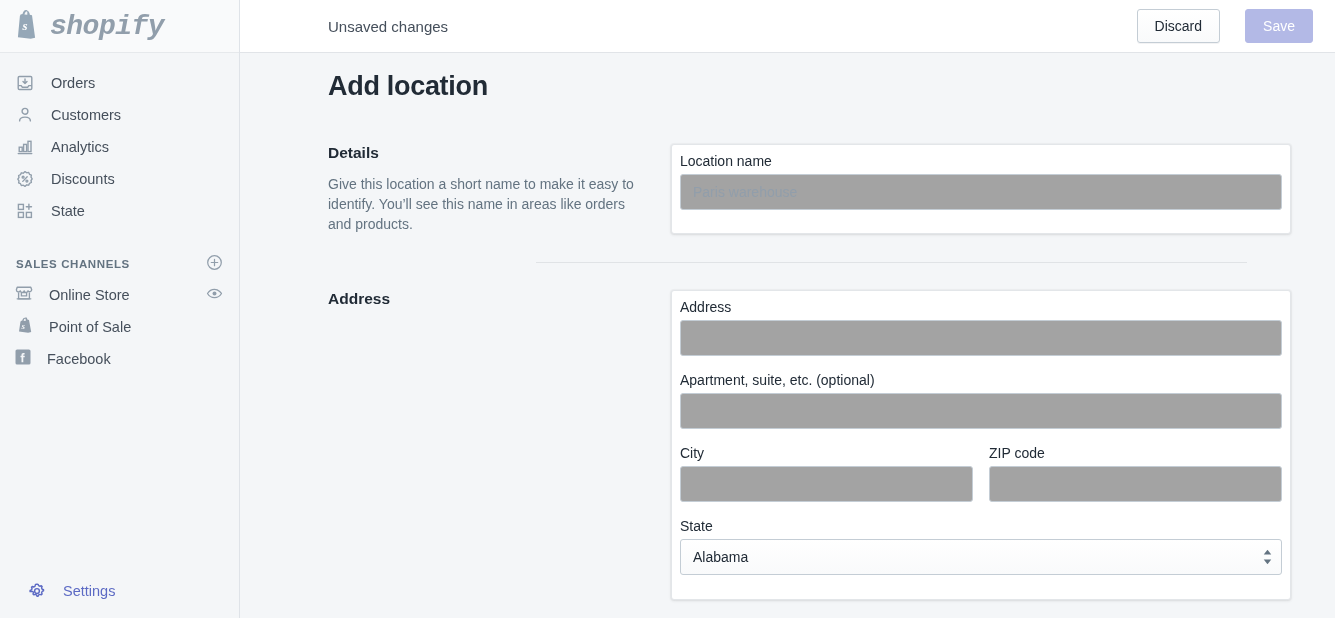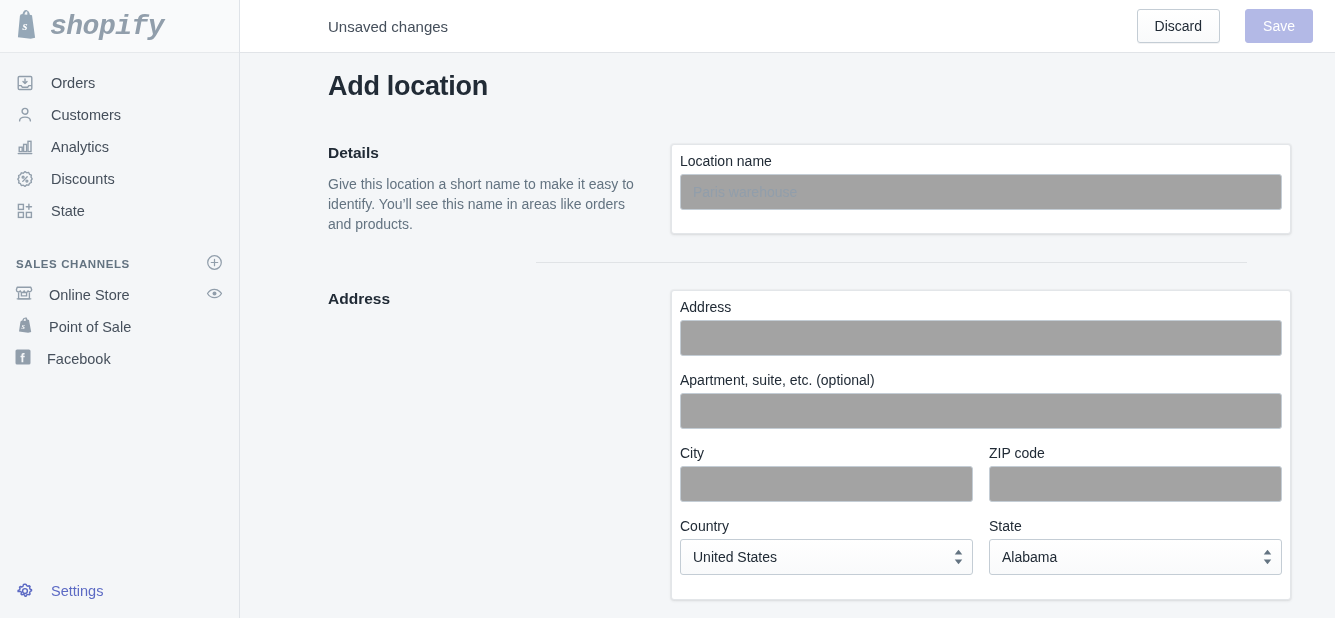--- a/index.html
+++ b/index.html
@@ -54,21 +54,21 @@
   }
   .section-head .ttl {
     font-size: 11.5px; font-weight: bold; letter-spacing: 0.6px;
     color: #637381;
   }
   .ch-item { display: flex; align-items: center; height: 32px; padding-left: 14px; cursor: pointer; justify-content: space-between; padding-right: 16px;}
   .ch-left { display: flex; align-items: center; }
   .ch-item .lbl { margin-left: 15px; font-size: 14.5px; color: #454f5b; }
 
   #settings-row {
-    position: absolute; left: 0; bottom: 11px; width: 100%;
+    position: absolute; left: 12px; bottom: 11px; width: 100%;
   }
 
   
   #right { flex: 1; position: relative; height: 618px; background: #f4f6f8; }
 
   #topbar {
     height: 53px; background: #fff;
     border-bottom: 1px solid #e1e4e8;
     display: flex; align-items: center;
     padding: 0 22px 0 88px;
@@ -356,36 +356,20 @@
               <label>City</label>
               <input class="inp" type="text" placeholder="" style="">
             </div>
             <div class="fld">
               <label>ZIP code</label>
               <input class="inp" type="text" placeholder="" style="">
             </div>
           </div>
 
           <div class="two-col">
-            <div class="fld">
-              <label>Country</label>
-              <div class="sel-wrap">
-                <div class="sel">
-                  <span>United States</span>
-                </div>
-                <span class="stepper">
-                  <svg width="9" height="6" viewBox="0 0 10 6">
-                      <path d="M5 0L9.2 5.2H.8z" fill="#637381"></path>
-                    </svg>
-                  <svg width="9" height="6" viewBox="0 0 10 6">
-                      <path d="M5 6L.8.8h8.4z" fill="#637381"></path>
-                    </svg>
-                </span>
-              </div>
-            </div>
             <div class="fld">
               <label>State</label>
               <div class="sel-wrap">
                 <div class="sel">
                   <span>Alabama</span>
                 </div>
                 <span class="stepper">
                   <svg width="9" height="6" viewBox="0 0 10 6">
                       <path d="M5 0L9.2 5.2H.8z" fill="#637381"></path>
                     </svg>

